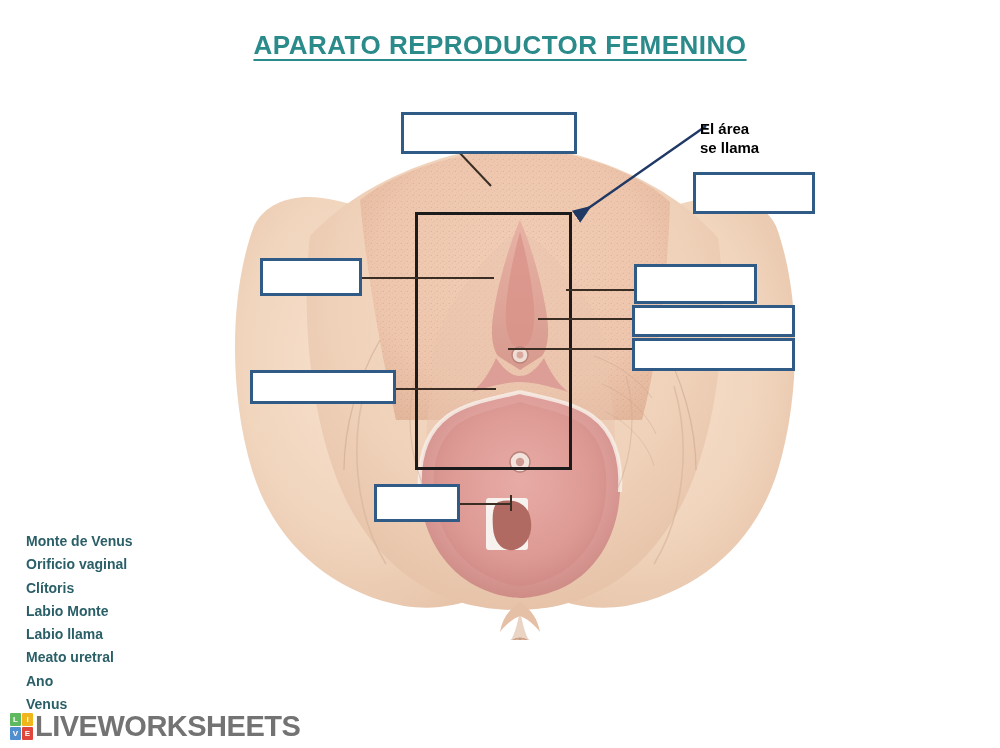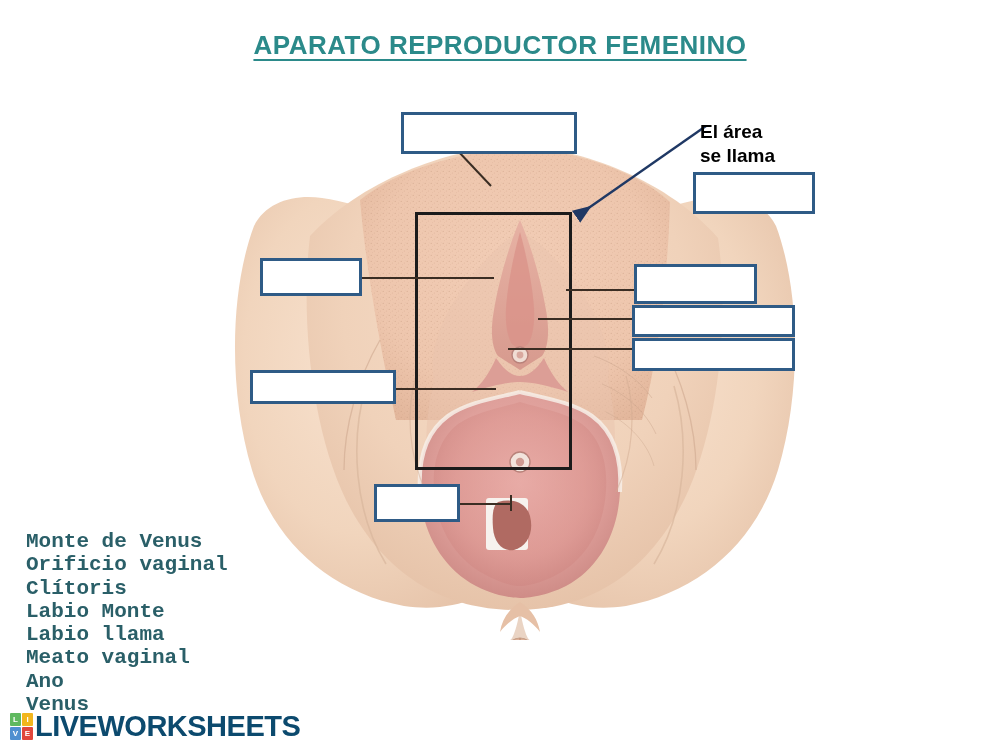--- a/index.html
+++ b/index.html
@@ -79,36 +79,35 @@
     top: 118px;
     width: 160px;
     height: 110px;
   }
   #arrow-callout svg { display: block; }
 
   #callout-text {
     position: absolute;
     left: 700px;
     top: 120px;
-    font-size: 19px;
+    font-size: 15px;
     font-weight: bold;
     color: #000000;
     line-height: 1.25;
   }
 
   
   #wordbank {
     position: absolute;
     left: 26px;
     top: 530px;
-    font-size: 21px;
+    font-size: 14px;
     font-weight: bold;
     color: #2a5f68;
     line-height: 23.3px;
-    font-family: Liberation Mono, monospace;
   }
   #wordbank div { white-space: nowrap; }
 
   
   #logo {
     position: absolute;
     left: 10px;
     top: 712px;
     display: flex;
     align-items: center;
@@ -126,21 +125,21 @@
     color: #ffffff;
     display: flex;
     align-items: center;
     justify-content: center;
     line-height: 1;
     border-radius: 1px;
   }
   #logo-word {
     font-size: 29px;
     font-weight: bold;
-    color: #0c4a6e;
+    color: #737373;
     letter-spacing: -0.5px;
     line-height: 1;
   }
 </style>
 </head>
 <body>
 
 <div id="page">
 
   <div id="title">APARATO REPRODUCTOR FEMENINO</div>
@@ -325,21 +324,21 @@
   <div class="ans" style="left:250px; top:370px; width:146px; height:34px;"></div>
 
   <div class="ans" style="left:374px; top:484px; width:86px; height:38px;"></div>
 
   <div id="wordbank">
     <div>Monte de Venus</div>
     <div>Orificio vaginal</div>
     <div>Clítoris</div>
     <div>Labio Monte</div>
     <div>Labio llama</div>
-    <div>Meato vaginal</div>
+    <div>Meato uretral</div>
     <div>Ano</div>
     <div>Venus</div>
   </div>
 
   <div id="logo">
     <div id="logo-tiles">
       <div class="tile" style="background:#5fb95f;">L</div>
       <div class="tile" style="background:#f2b61d;">I</div>
       <div class="tile" style="background:#4f8fd0;">V</div>
       <div class="tile" style="background:#e0463c;">E</div>

